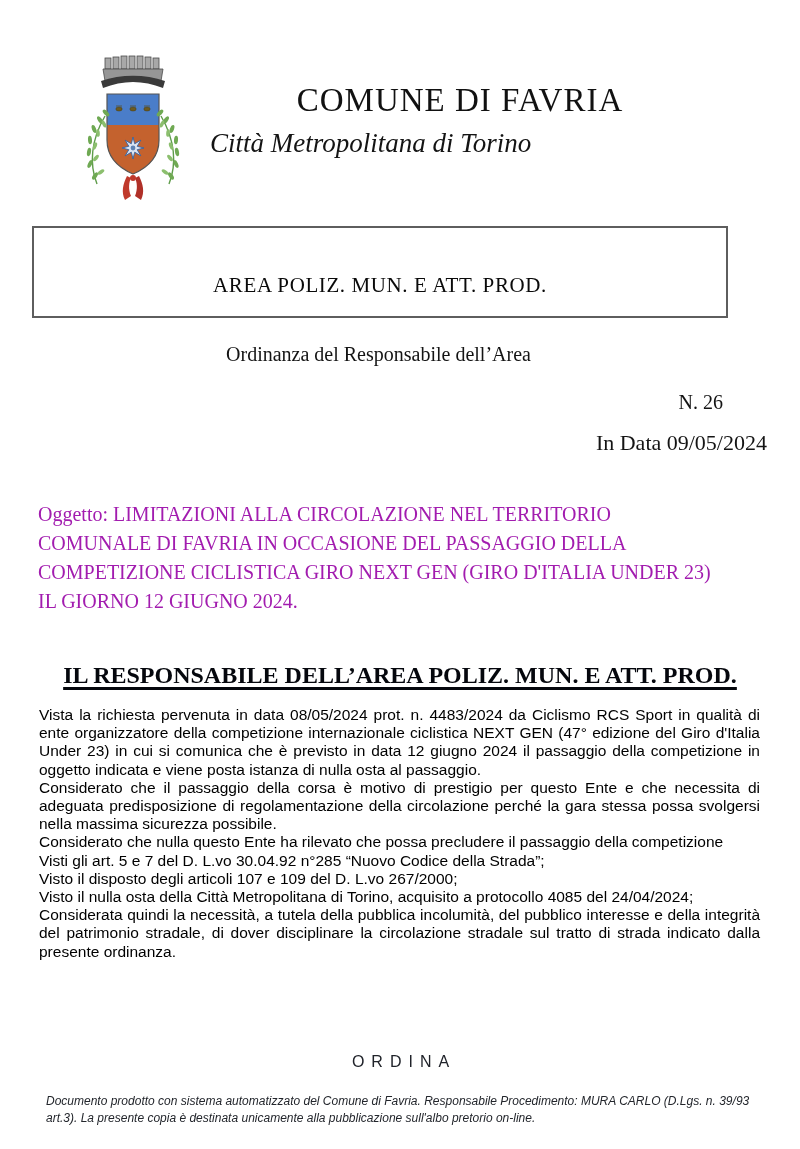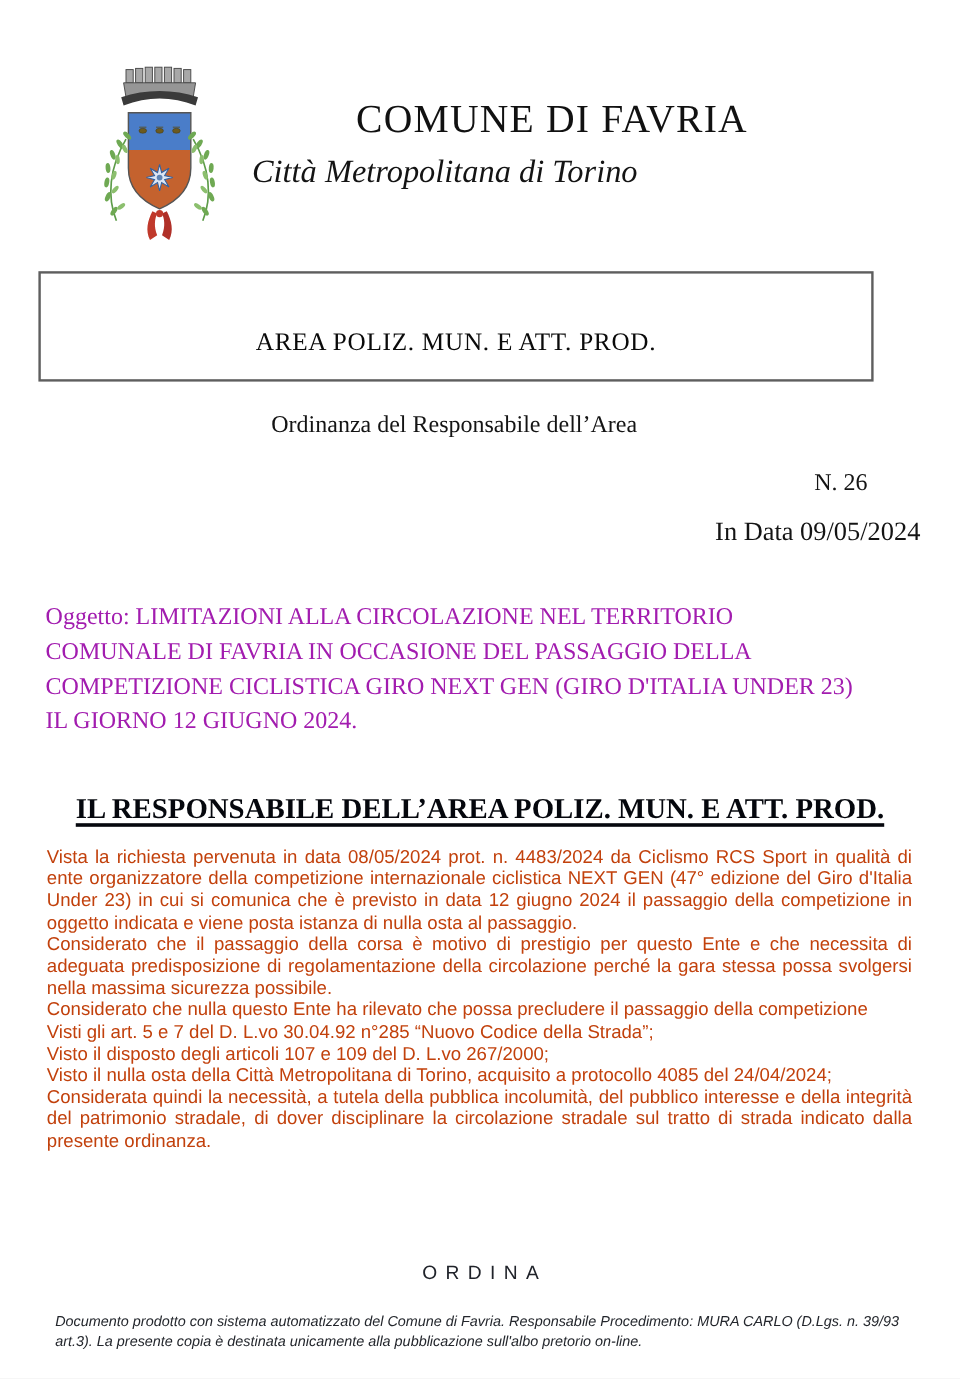--- a/index.html
+++ b/index.html
@@ -39,21 +39,21 @@
     position:absolute;left:40px;top:662px;width:720px;text-align:center;
     font-weight:bold;font-size:24px;color:#05070d;white-space:nowrap;
   }
   .resp-heading span{
     text-decoration:underline;text-decoration-thickness:2.5px;text-underline-offset:4px;
   }
   
   .body-text{
     position:absolute;left:39px;top:706px;width:721px;
     font-family:"Liberation Sans", sans-serif;
-    font-size:15.5px;line-height:18.2px;color:#c2410c;text-align:justify;
+    font-size:15.5px;line-height:18.2px;color:#000000;text-align:justify;
   }
   .body-text p{margin:0;}
   
   .ordina{
     position:absolute;left:0;top:1053px;width:770px;text-align:center;
     font-family:"Liberation Sans", sans-serif;
     font-size:16px;letter-spacing:7px;color:#20232a;padding-left:19px;
   }
   
   .footer{

